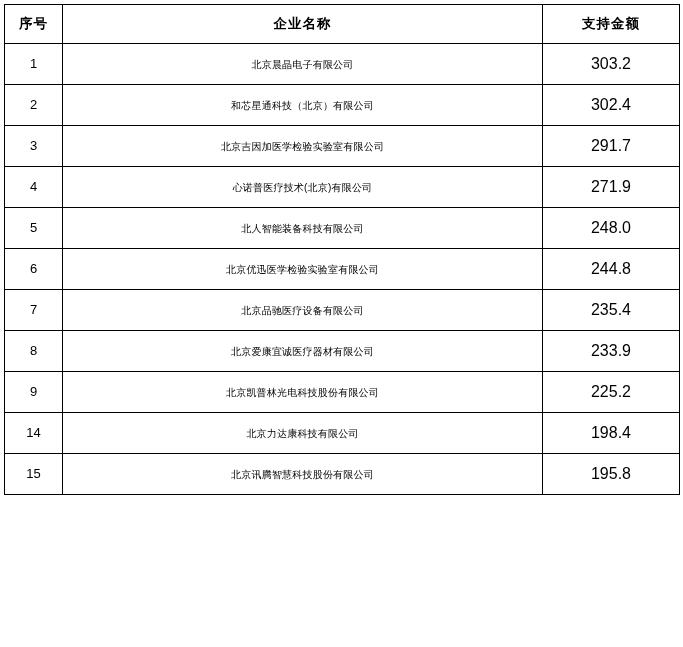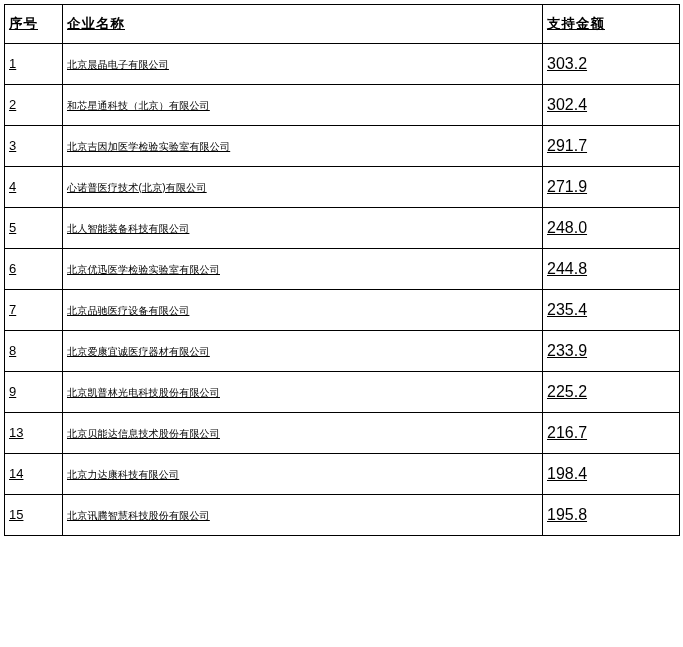--- a/index.html
+++ b/index.html
@@ -27,25 +27,24 @@
     margin: 4px 0 0 4px;
     font-size: 13px;
   }
   table.support-table col.col-index { width: 58px; }
   table.support-table col.col-name  { width: 480px; }
   table.support-table col.col-amt   { width: 137px; }
 
   table.support-table th,
   table.support-table td {
     border: 1px solid #000000;
-    text-align: left;
+    text-align: center;
     vertical-align: middle;
     padding: 0 4px;
     line-height: 1.3;
-    text-decoration: underline;
   }
   table.support-table thead th {
     height: 38px;
     font-weight: bold;
     font-size: 13.5px;
     letter-spacing: 1px;
   }
   table.support-table tbody td {
     height: 40px;
     font-weight: normal;
@@ -118,25 +117,20 @@
         <td class="cell-index">8</td>
         <td class="cell-name">北京爱康宜诚医疗器材有限公司</td>
         <td class="cell-amount">233.9</td>
       </tr>
       <tr>
         <td class="cell-index">9</td>
         <td class="cell-name">北京凯普林光电科技股份有限公司</td>
         <td class="cell-amount">225.2</td>
       </tr>
       <tr>
-        <td class="cell-index">13</td>
-        <td class="cell-name">北京贝能达信息技术股份有限公司</td>
-        <td class="cell-amount">216.7</td>
-      </tr>
-      <tr>
         <td class="cell-index">14</td>
         <td class="cell-name">北京力达康科技有限公司</td>
         <td class="cell-amount">198.4</td>
       </tr>
       <tr>
         <td class="cell-index">15</td>
         <td class="cell-name">北京讯腾智慧科技股份有限公司</td>
         <td class="cell-amount">195.8</td>
       </tr>
     </tbody>

